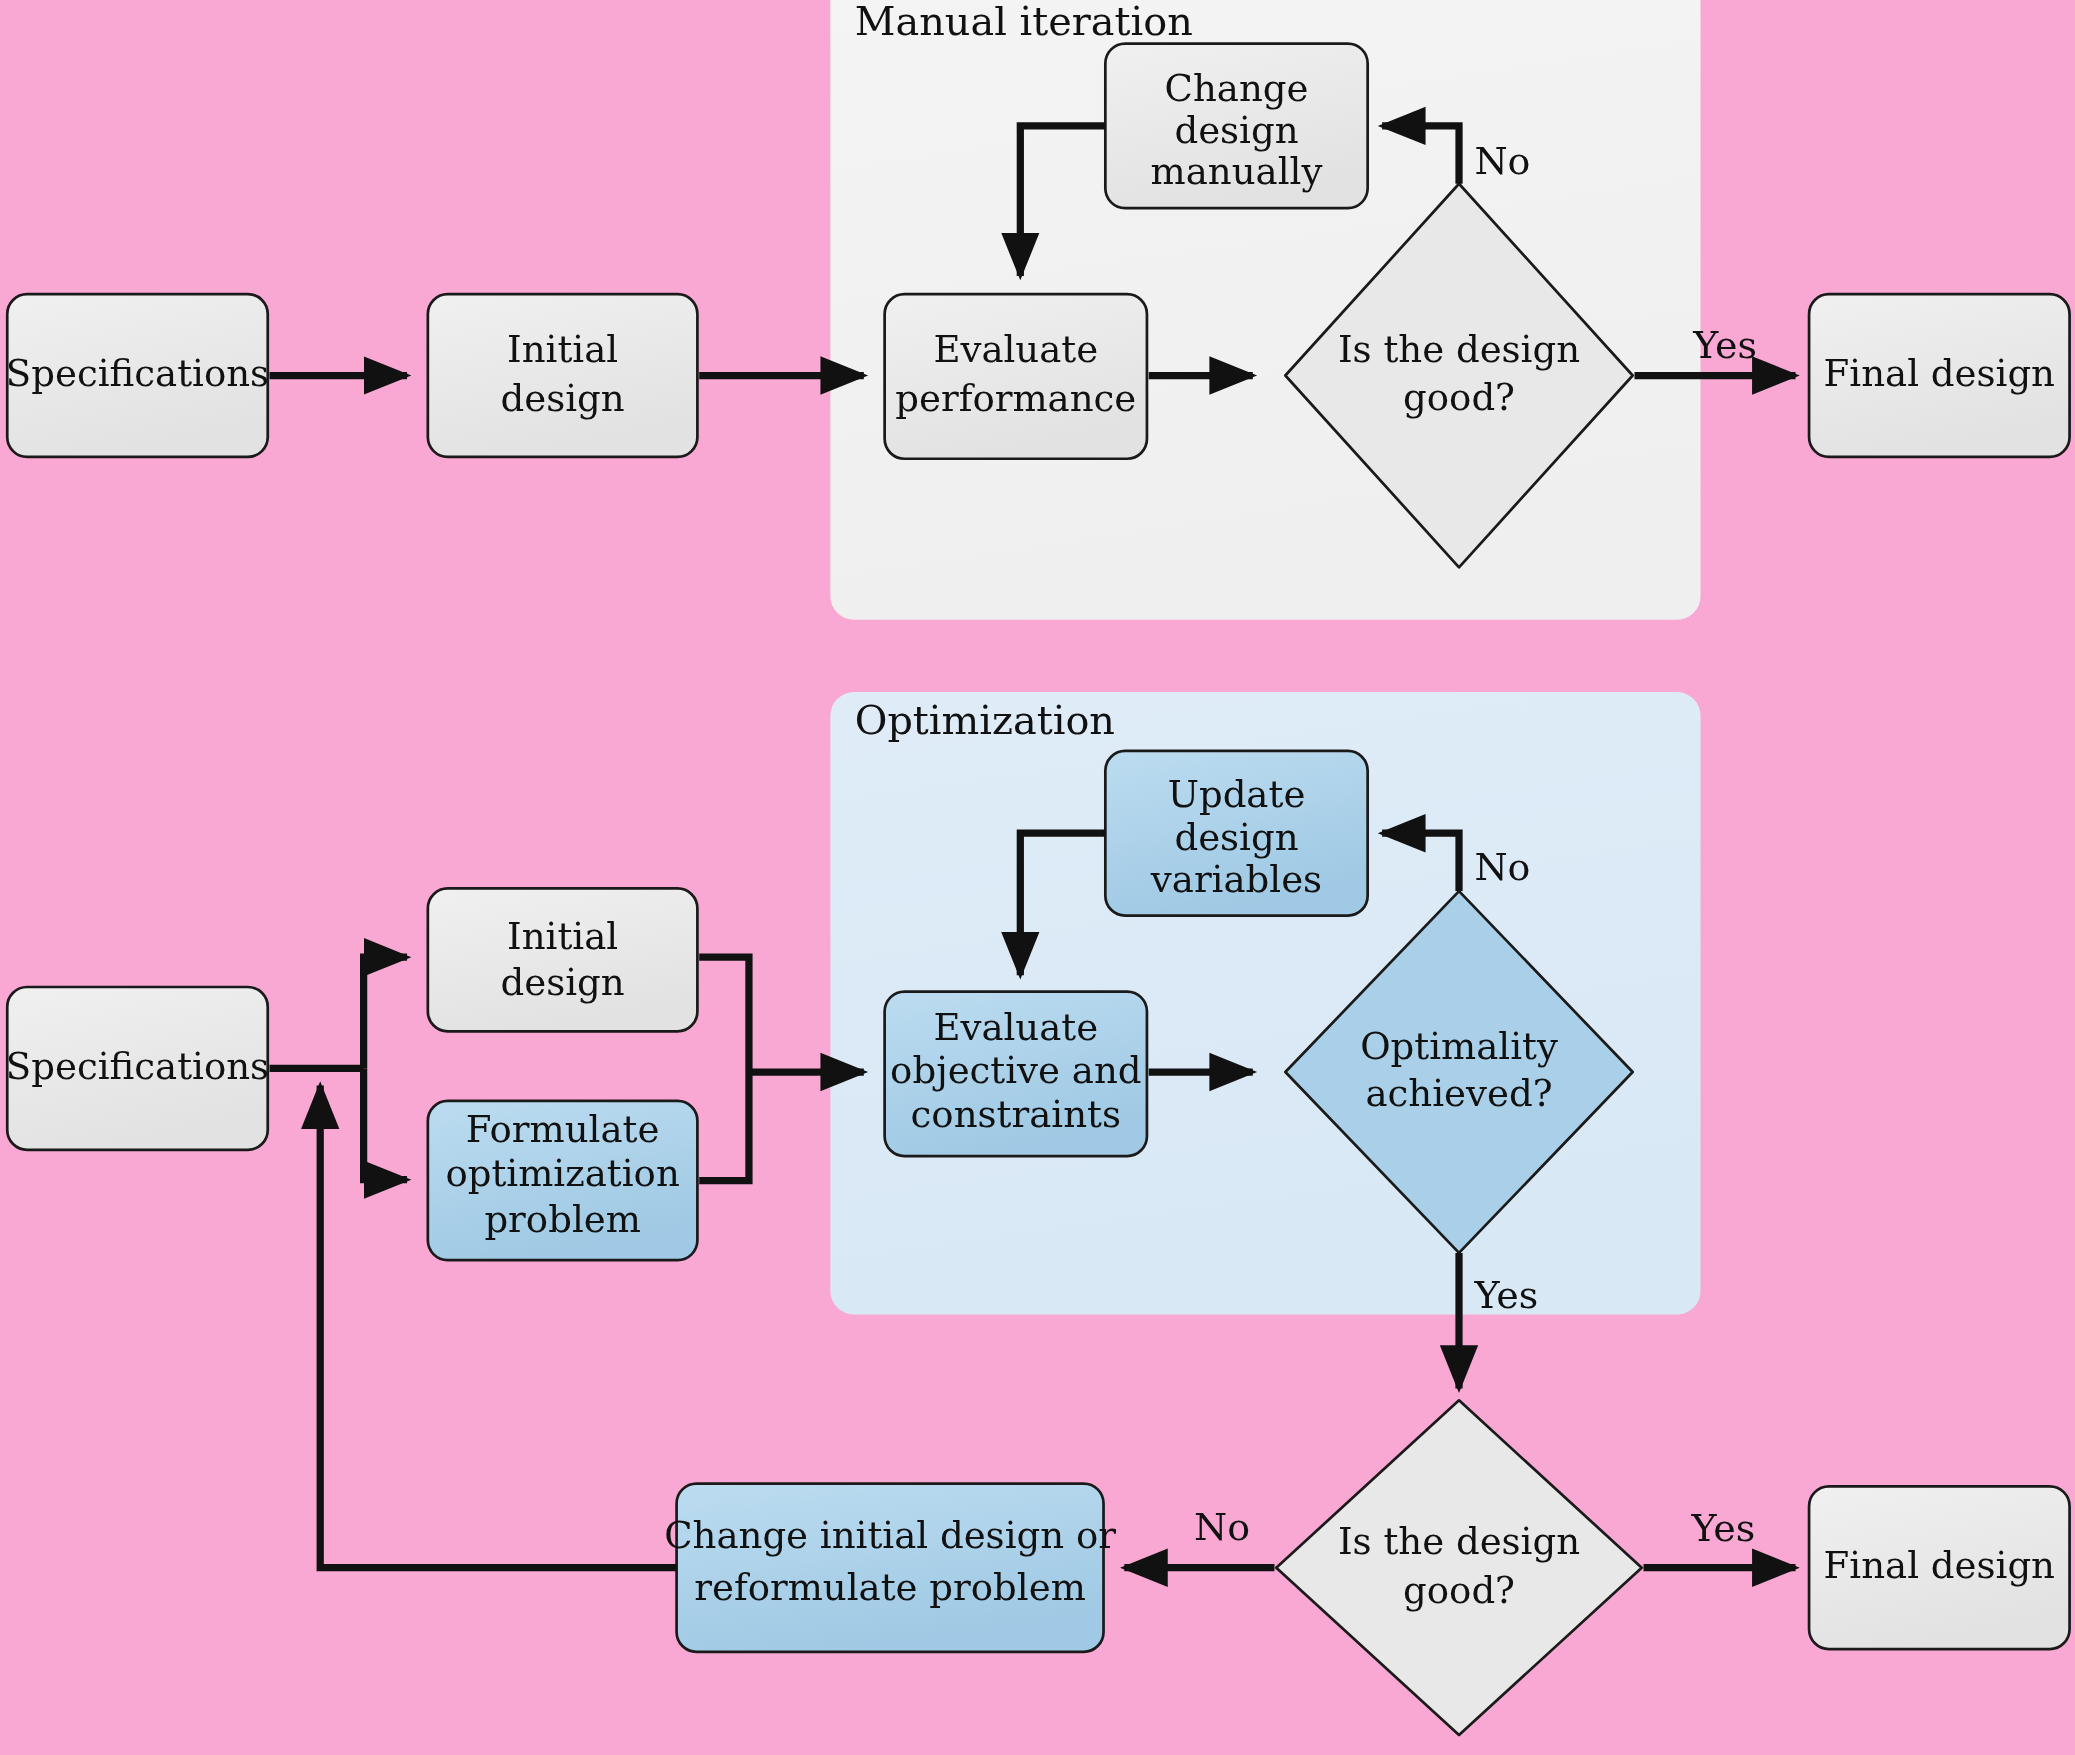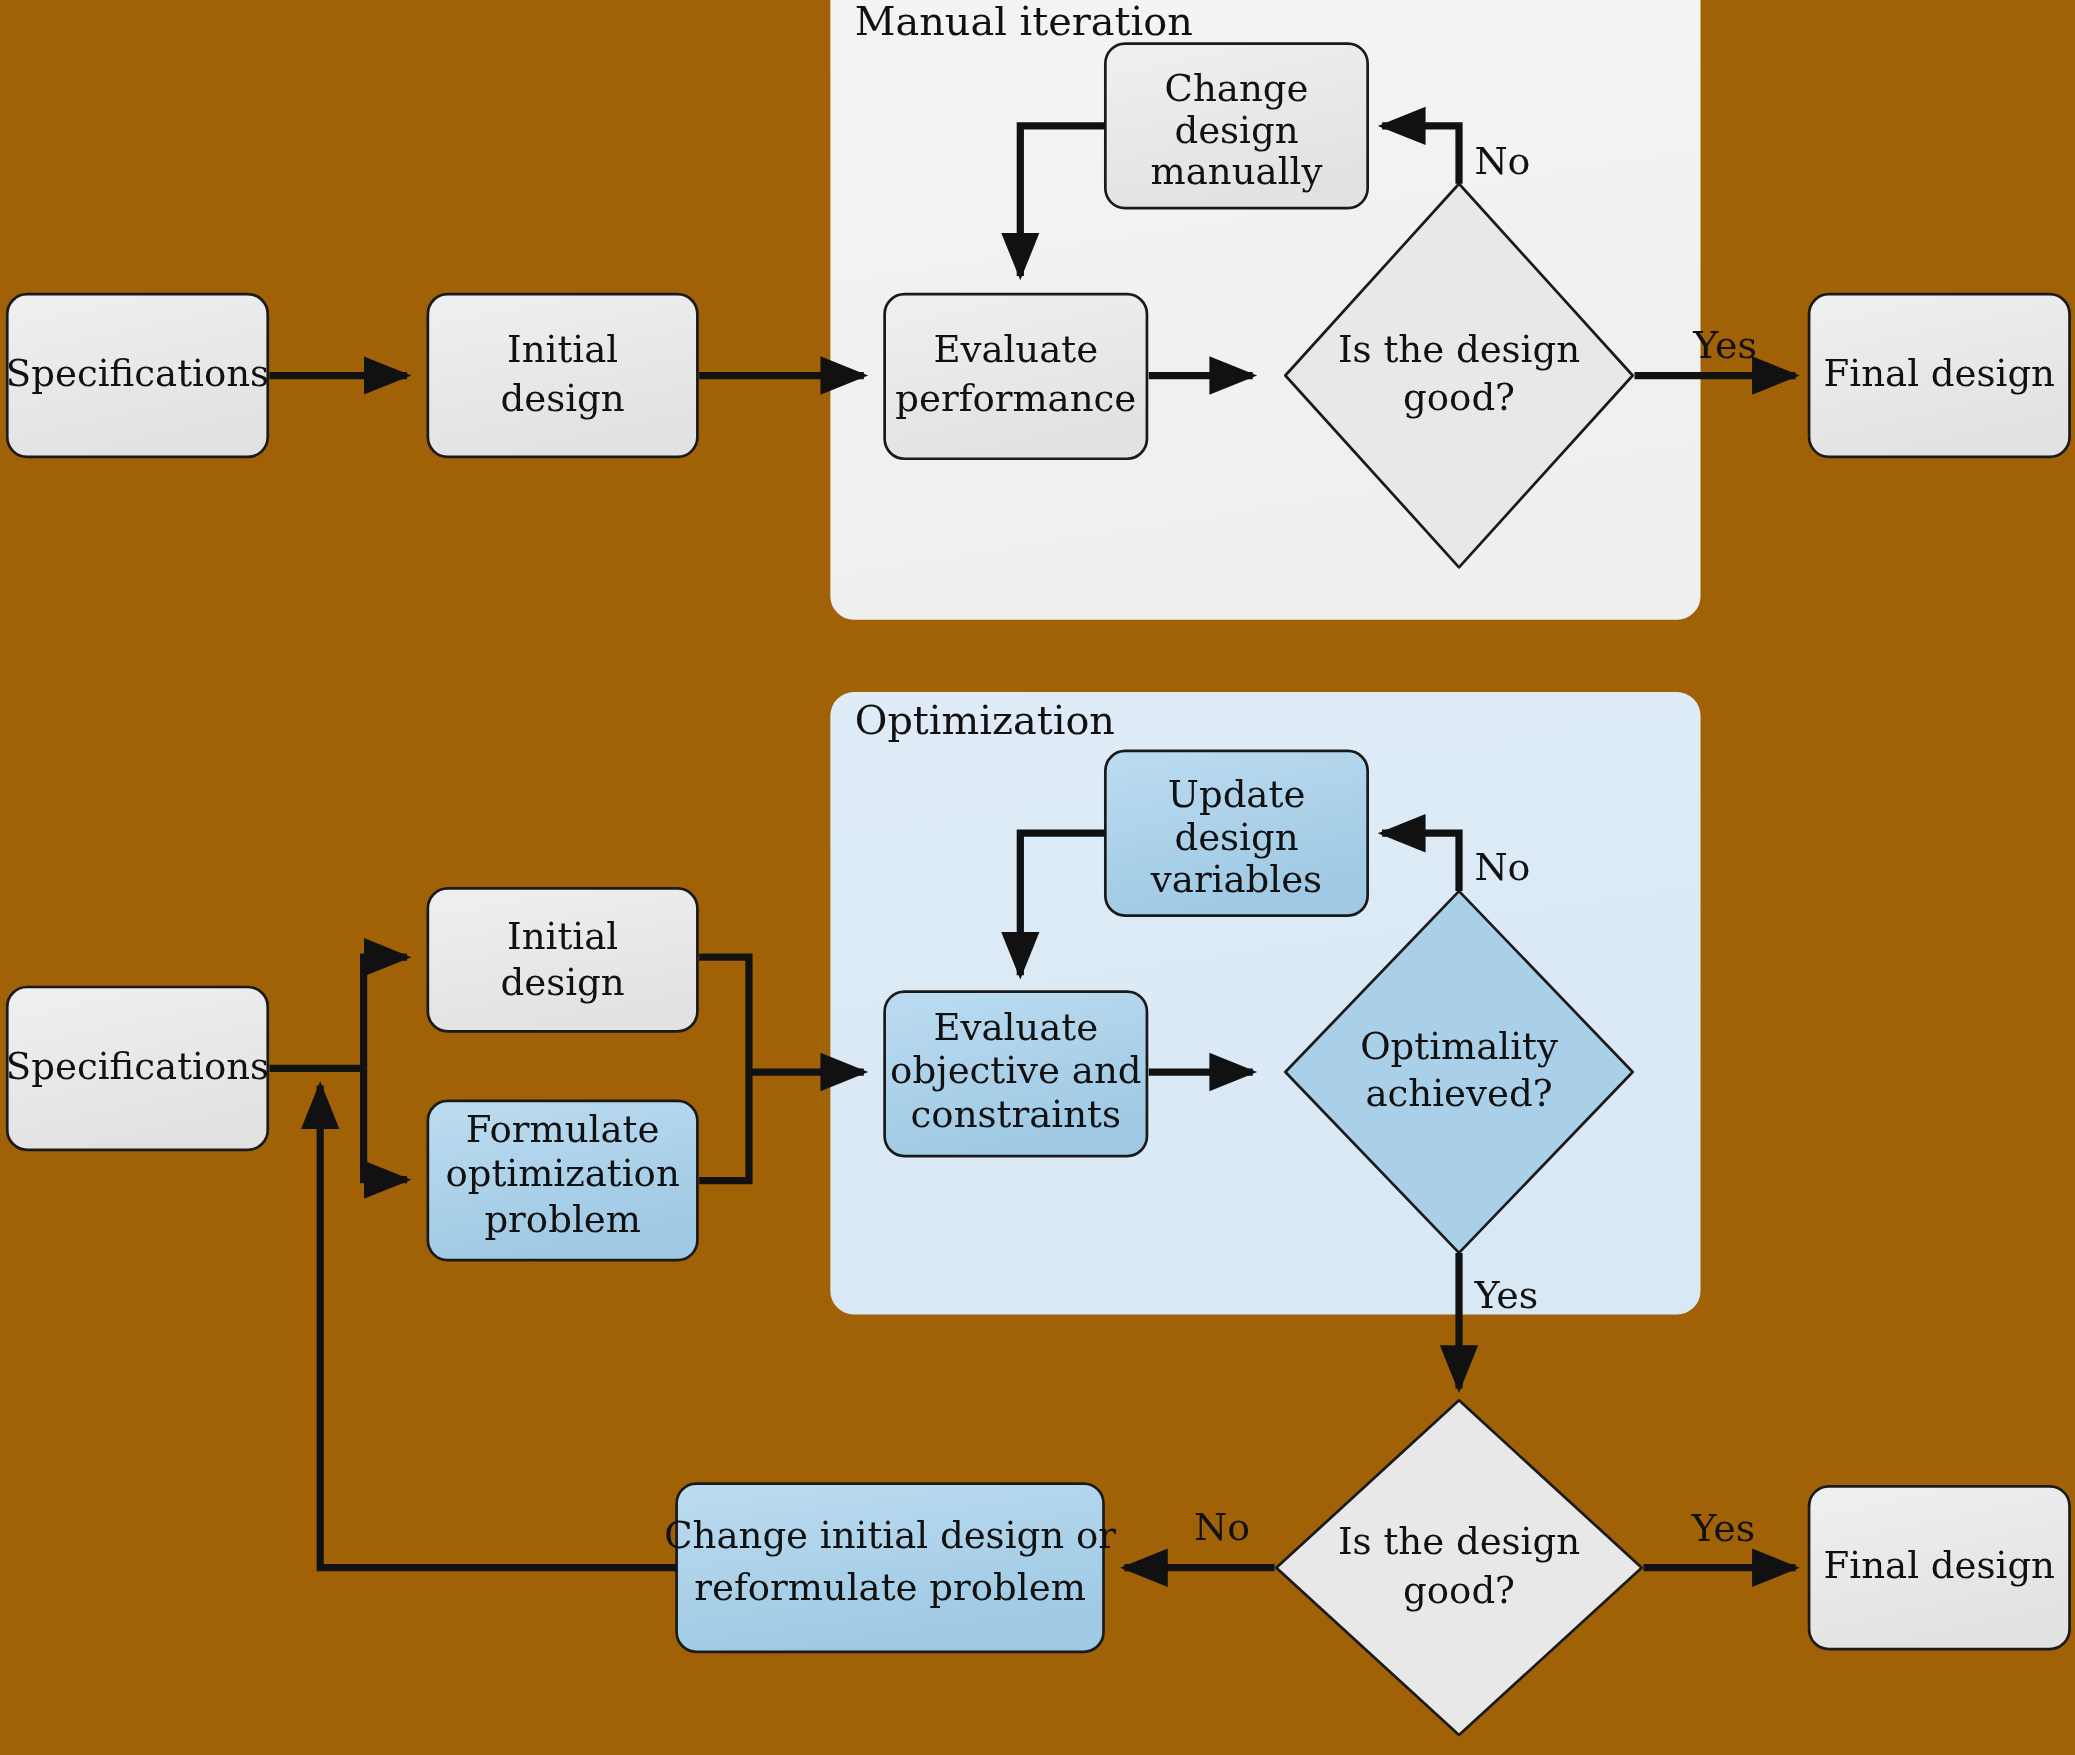--- a/index.html
+++ b/index.html
@@ -1,16 +1,16 @@
 <!DOCTYPE html>
 <html style="font-size:14.5px"><head>
 <meta charset="utf-8">
 <style>
   html,body{margin:0;padding:0;background:#ffffff;}
-  #stage{position:relative;width:2075px;height:1756px;background:#a16207;overflow:hidden;}
+  #stage{position:relative;width:2075px;height:1756px;background:#f9a8d4;overflow:hidden;}
   svg{display:block;}
   .nodetext{font-family:"DejaVu Serif","Liberation Serif",serif;font-size:41px;fill:#111111;text-anchor:middle;dominant-baseline:middle;}
   .paneltitle{font-family:"DejaVu Serif","Liberation Serif",serif;font-size:44px;fill:#111111;text-anchor:start;dominant-baseline:middle;}
   .edgelabel{font-family:"DejaVu Serif","Liberation Serif",serif;font-size:42px;fill:#111111;text-anchor:start;dominant-baseline:middle;}
 </style>
 </head>
 <body>
 
 <div id="stage">
 <svg width="2075" height="1756" viewBox="0 0 2294 1941" xmlns="http://www.w3.org/2000/svg">

